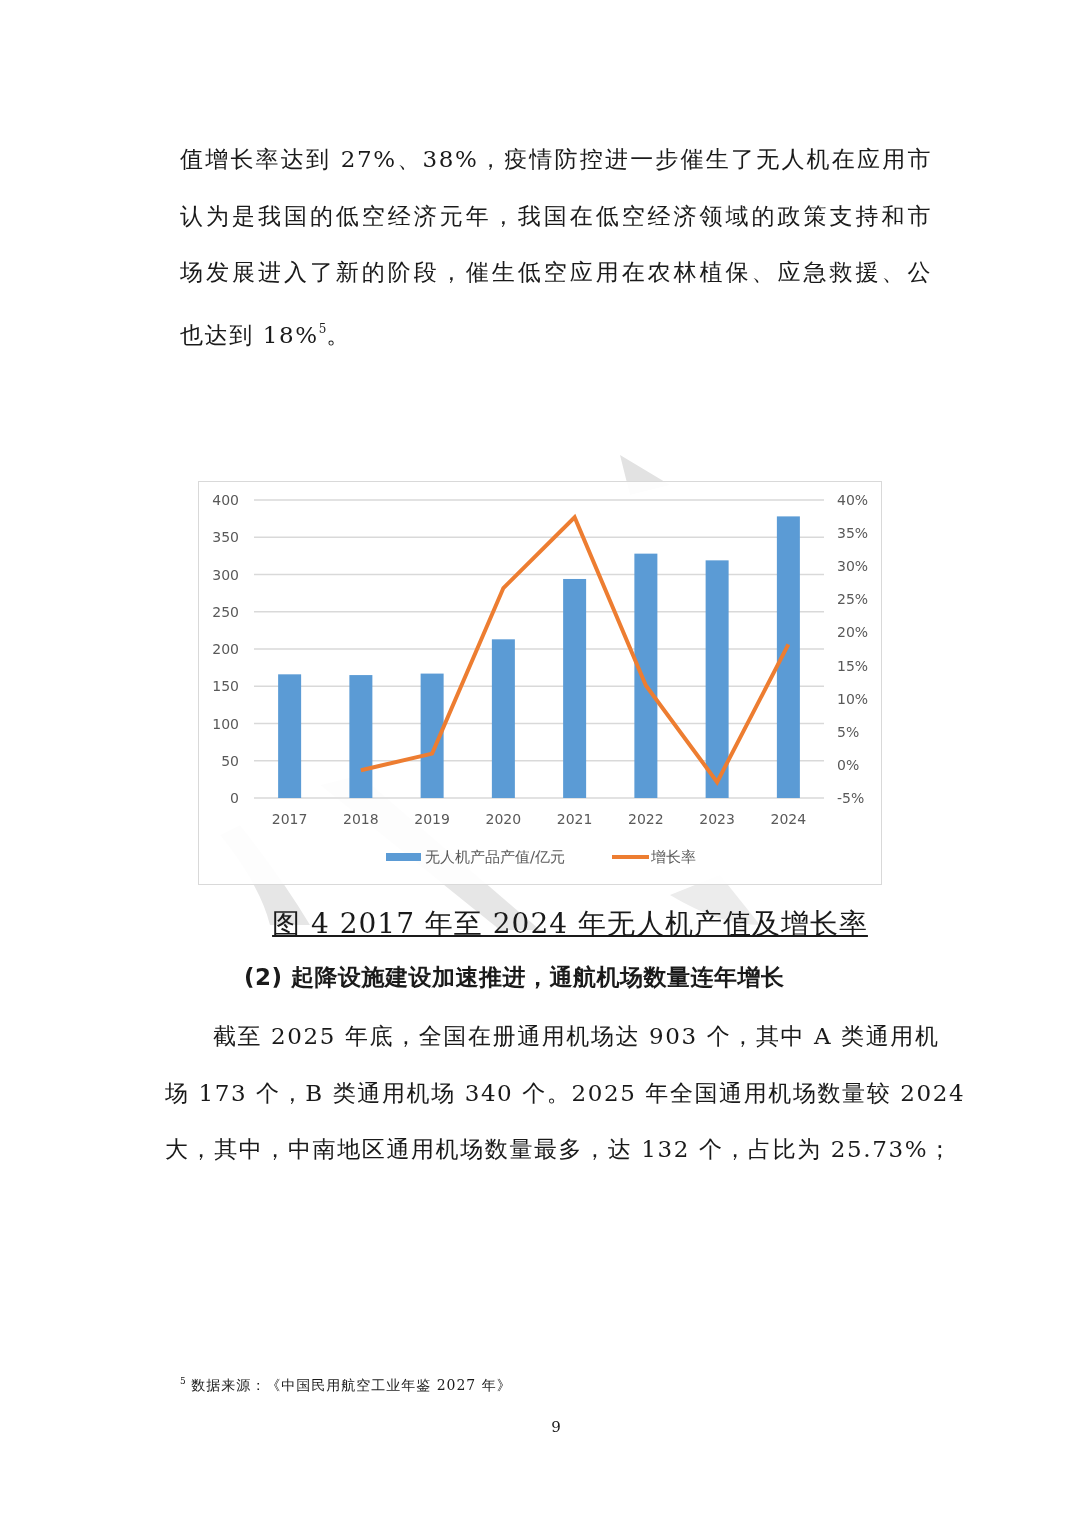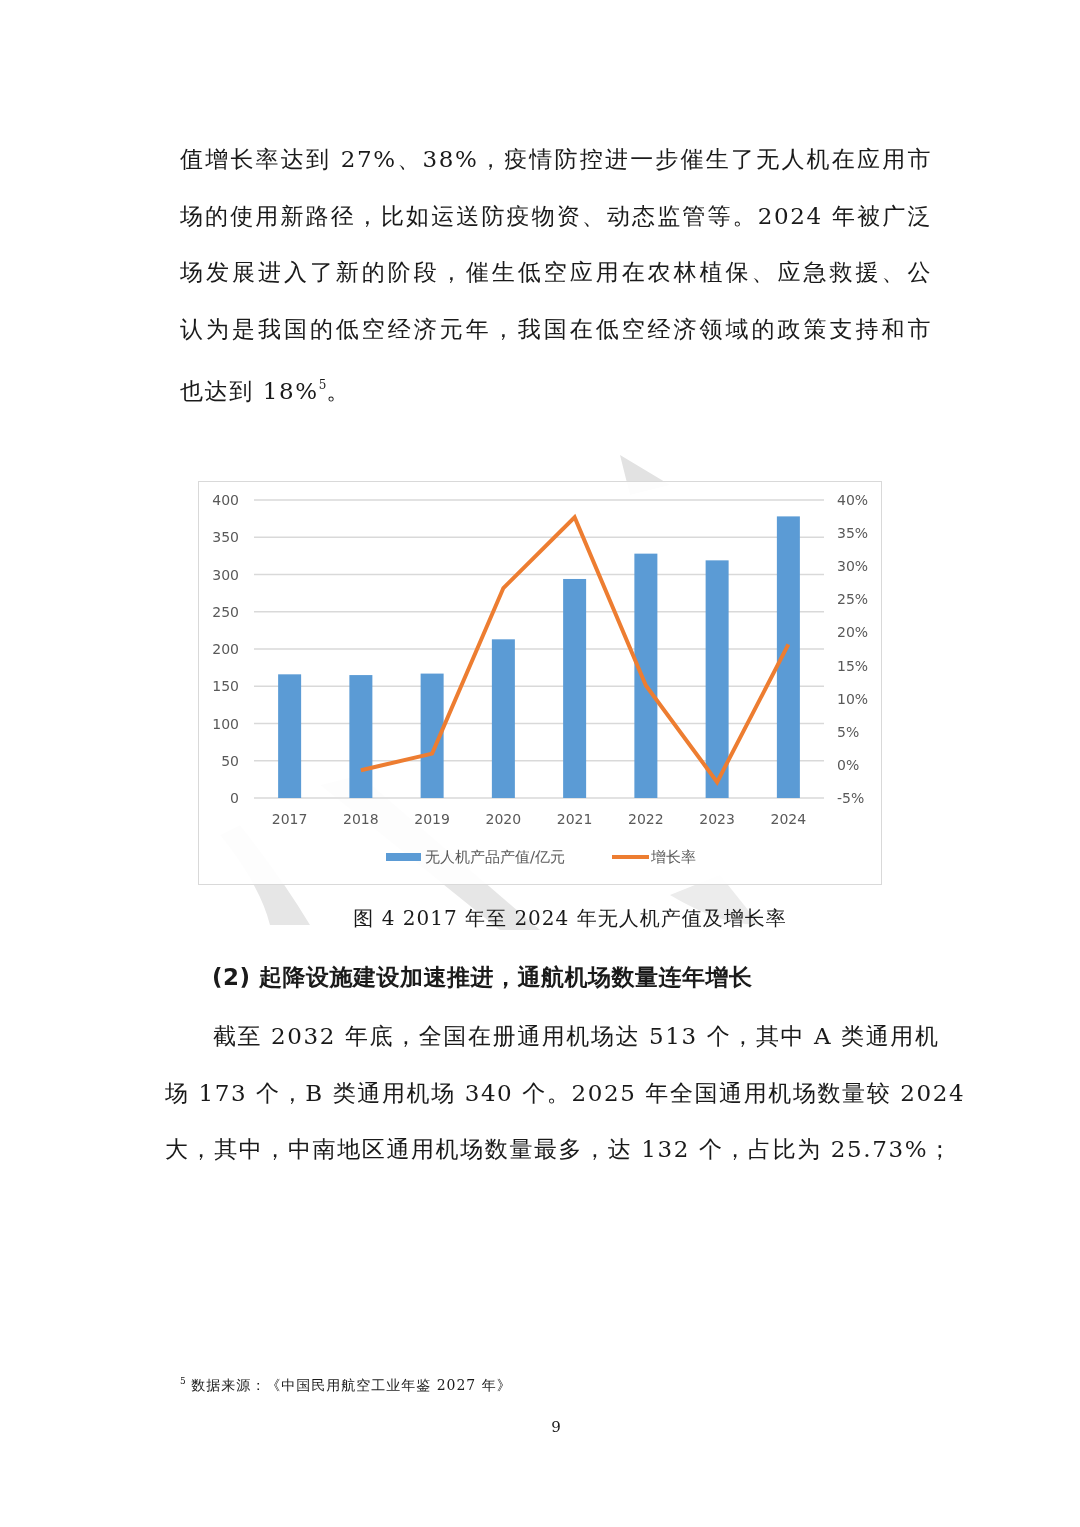--- a/index.html
+++ b/index.html
@@ -17,24 +17,24 @@
   .para .line.last { text-align-last: left; }
   .para .line.indent { padding-left: 48px; }
   sup { font-size: 12px; vertical-align: 10px; letter-spacing: 0; }
   .chart-box {
     position: absolute; left: 198px; top: 481px; width: 682px; height: 402px;
     border: 1.5px solid #d9d9d9; background: rgba(255,255,255,0.92); z-index: 1;
   }
   .chart-box svg { position: absolute; left: 0; top: 0; }
   .caption {
     position: absolute; left: 0; width: 1080px; top: 905px; text-align: center; padding-left: 60px; box-sizing: border-box;
-    font-size: 20px; letter-spacing: 1px; z-index: 1;
+    font-size: 28px; letter-spacing: 1px; z-index: 1; text-decoration: underline;
   }
   .heading {
-    position: absolute; left: 212px; top: 962px; font-family: "DejaVu Sans", "Liberation Sans", sans-serif;
+    position: absolute; left: 244px; top: 962px; font-family: "DejaVu Sans", "Liberation Sans", sans-serif;
     font-size: 23px; font-weight: bold; letter-spacing: 0.5px; z-index: 1; text-align: center;
   }
   .footnote {
     position: absolute; left: 180px; top: 1376px; font-size: 14px; letter-spacing: 1px; z-index: 1;
   }
   .footnote sup { font-size: 9px; vertical-align: 6px; }
   .page-num {
     position: absolute; left: 0; width: 1080px; top: 1418px; text-align: center; padding-left: 32px; box-sizing: border-box;
     font-size: 15px; z-index: 1;
   }
@@ -44,23 +44,22 @@
 
 <svg class="watermark" viewBox="0 0 700 480" width="700" height="480">
   <path d="M 20 380 Q 60 430 70 470 L 110 470 Q 80 420 40 370 Z" fill="#e6e6e6"></path>
   <path d="M 120 330 L 300 475 L 340 475 L 160 320 Z" fill="#e6e6e6"></path>
   <path d="M 420 0 L 470 30 L 430 40 Z" fill="#e2e2e2"></path>
   <path d="M 470 440 Q 520 470 560 470 L 520 420 Z" fill="#ececec"></path>
 </svg>
 
 <div class="para" style="top:131px;margin-left:15px;">
   <div class="line">值增长率达到 27%、38%，疫情防控进一步催生了无人机在应用市</div>
-  <div class="line">场的使用新路径，比如运送防疫物资、动态监管等。2024 年被广泛</div>
+  <div class="line">认为是我国的低空经济元年，我国在低空经济领域的政策支持和市</div>
   <div class="line">场发展进入了新的阶段，催生低空应用在农林植保、应急救援、公</div>
-  <div class="line">认为是我国的低空经济元年，我国在低空经济领域的政策支持和市</div>
   <div class="line last"><span>也达到 18%</span><sup>5</sup><span>。</span></div>
 </div>
 
 <div class="chart-box">
   <svg id="chart-svg" width="682" height="402">
       <line x1="55" x2="625" y1="18" y2="18" stroke="#d9d9d9" stroke-width="1.3"></line>
       <text x="40" y="23" text-anchor="end" font-size="14" fill="#595959" font-family="&quot;DejaVu Sans&quot;, &quot;Liberation Sans&quot;, sans-serif">400</text>
       <line x1="55" x2="625" y1="55.25" y2="55.25" stroke="#d9d9d9" stroke-width="1.3"></line>
       <text x="40" y="60.25" text-anchor="end" font-size="14" fill="#595959" font-family="&quot;DejaVu Sans&quot;, &quot;Liberation Sans&quot;, sans-serif">350</text>
       <line x1="55" x2="625" y1="92.5" y2="92.5" stroke="#d9d9d9" stroke-width="1.3"></line>
@@ -109,20 +108,20 @@
       <line x1="413" x2="450" y1="375" y2="375" stroke="#ed7d31" stroke-width="4"></line>
       <text x="452" y="380" font-size="15" fill="#595959" font-family="&quot;DejaVu Serif&quot;, serif">增长率</text>
     </svg>
 </div>
 
 <div class="caption">图 4 2017 年至 2024 年无人机产值及增长率</div>
 
 <div class="heading">(2) 起降设施建设加速推进，通航机场数量连年增长</div>
 
 <div class="para" style="top:1008px;">
-  <div class="line indent">截至 2032 年底，全国在册通用机场达 513 个，其中 A 类通用机</div>
+  <div class="line indent">截至 2025 年底，全国在册通用机场达 903 个，其中 A 类通用机</div>
   <div class="line">场 173 个，B 类通用机场 340 个。2025 年全国通用机场数量较 2024</div>
   <div class="line">大，其中，中南地区通用机场数量最多，达 132 个，占比为 25.73%；</div>
 </div>
 
 <div class="footnote"><sup>5</sup> <span>数据来源：《中国民用航空工业年鉴 2027 年》</span></div>
 
 <div class="page-num">9</div>
 
 </body></html>

